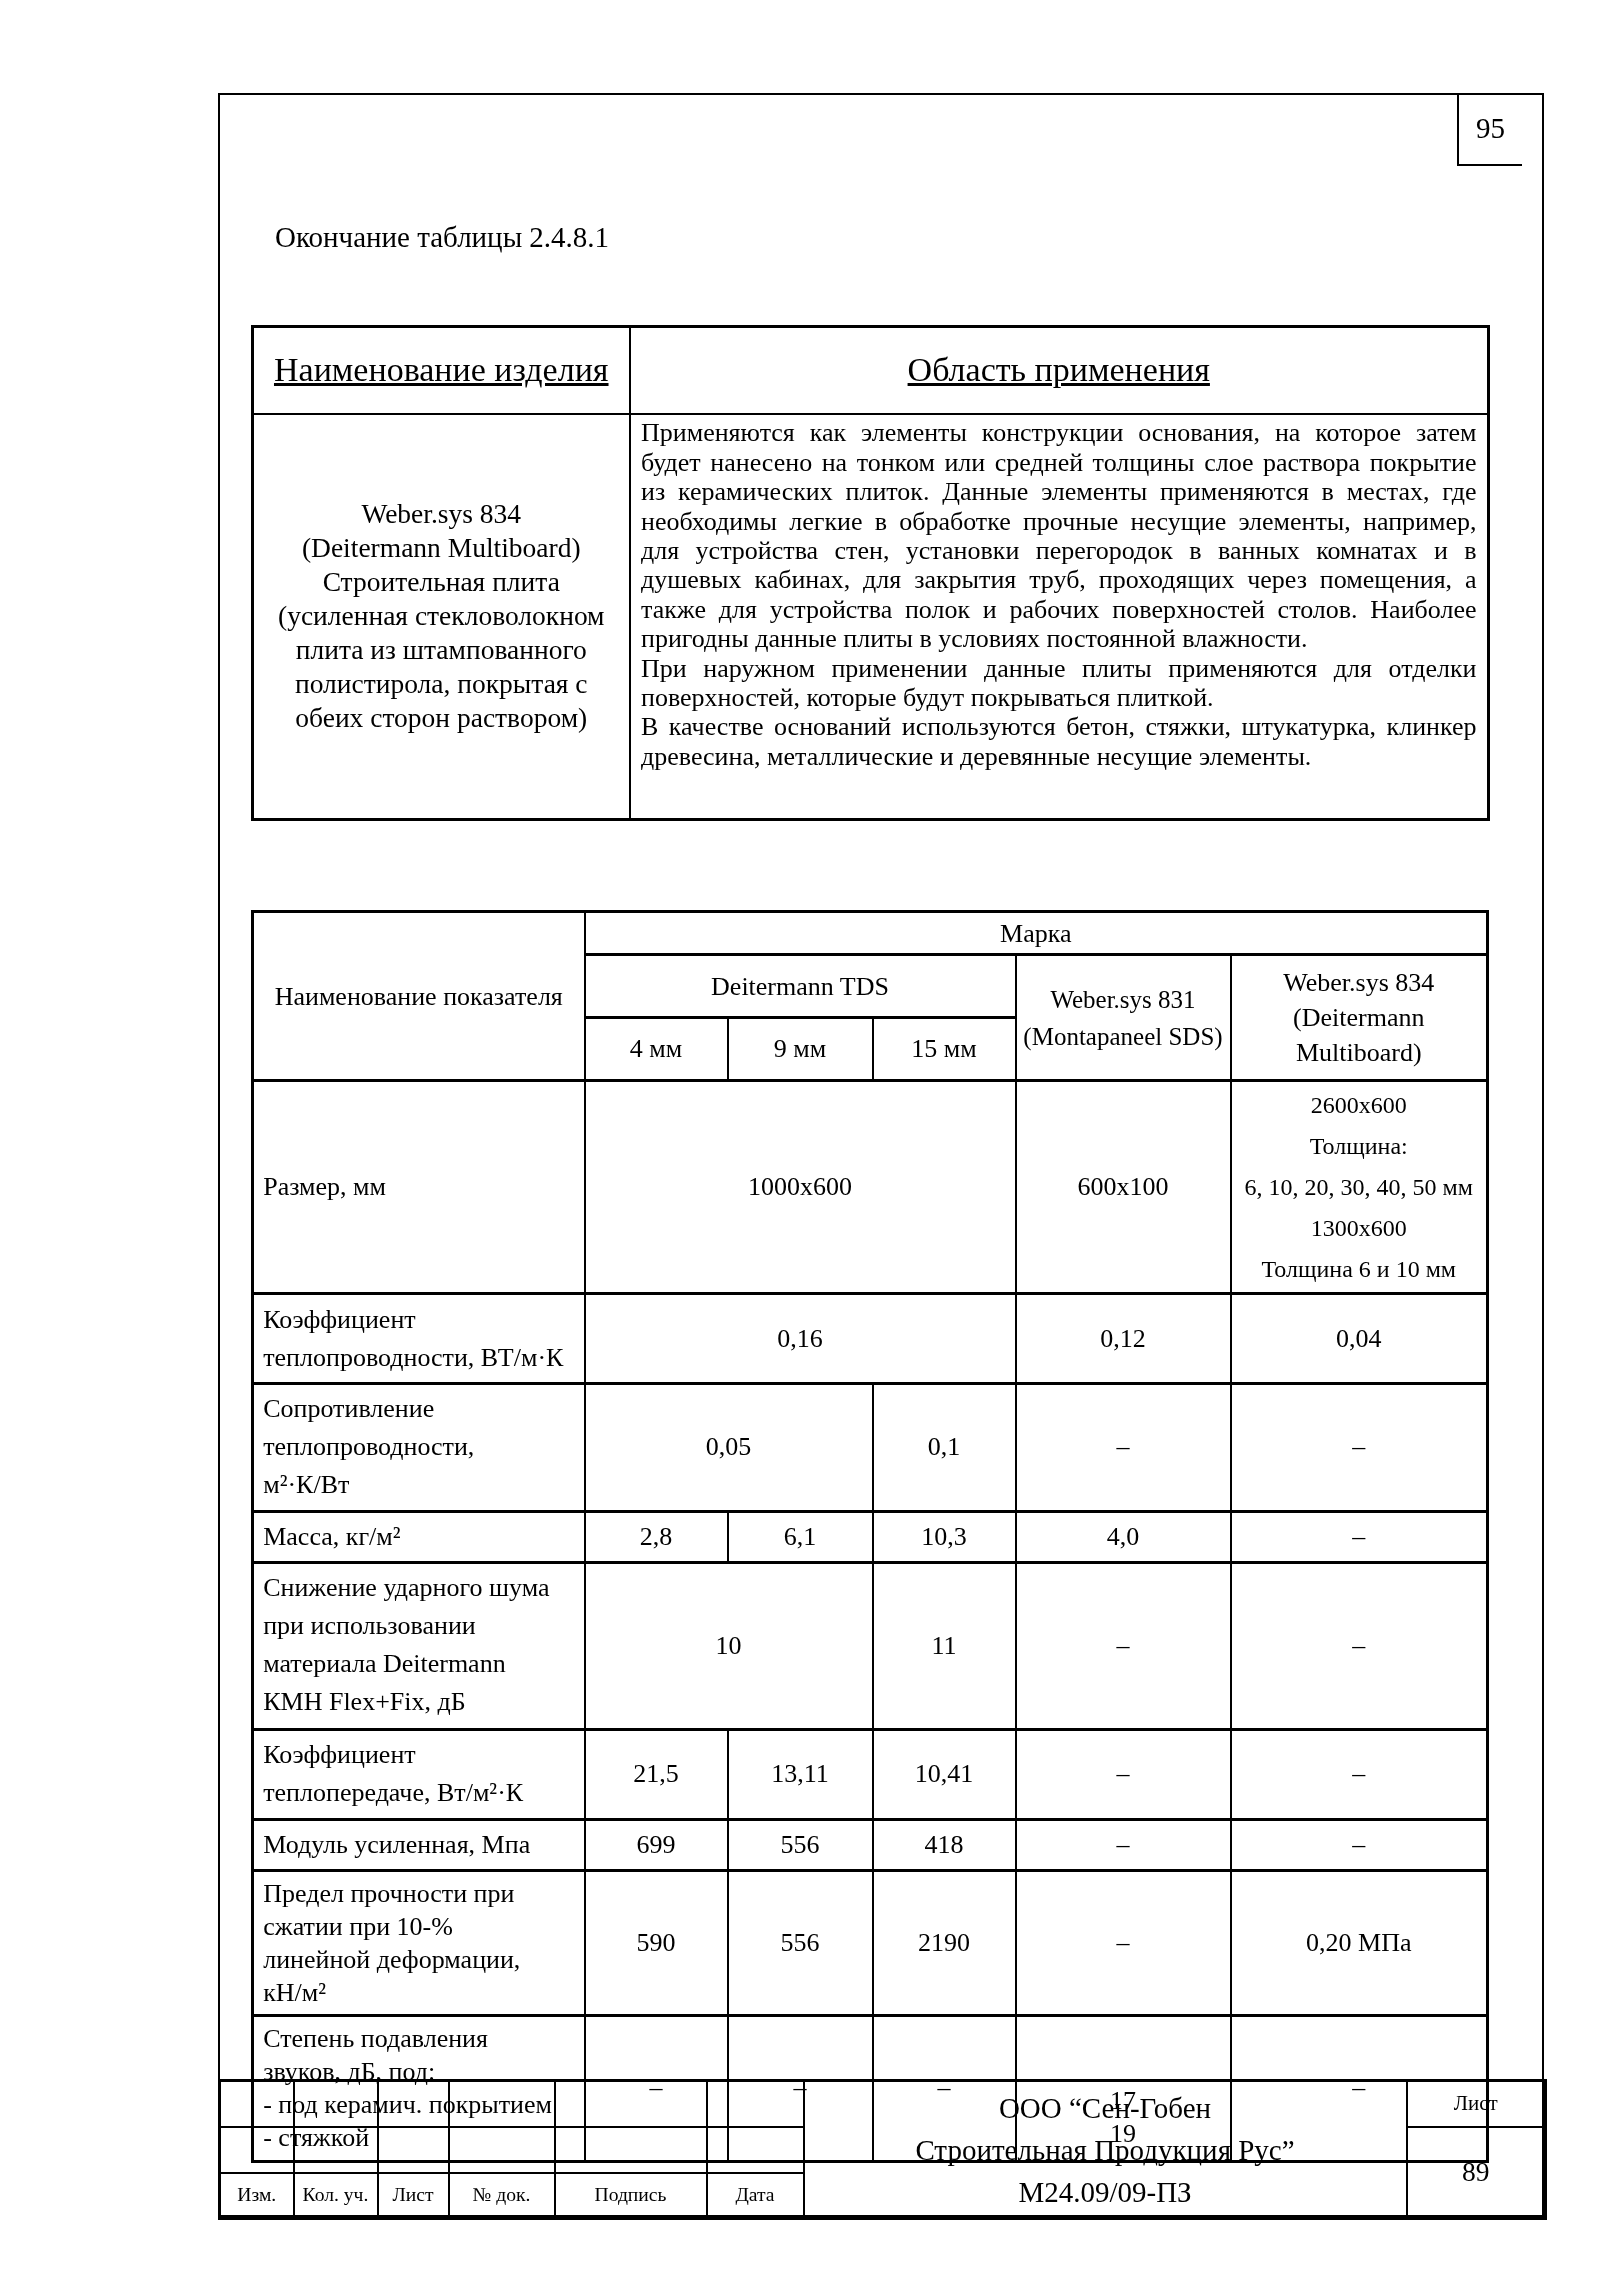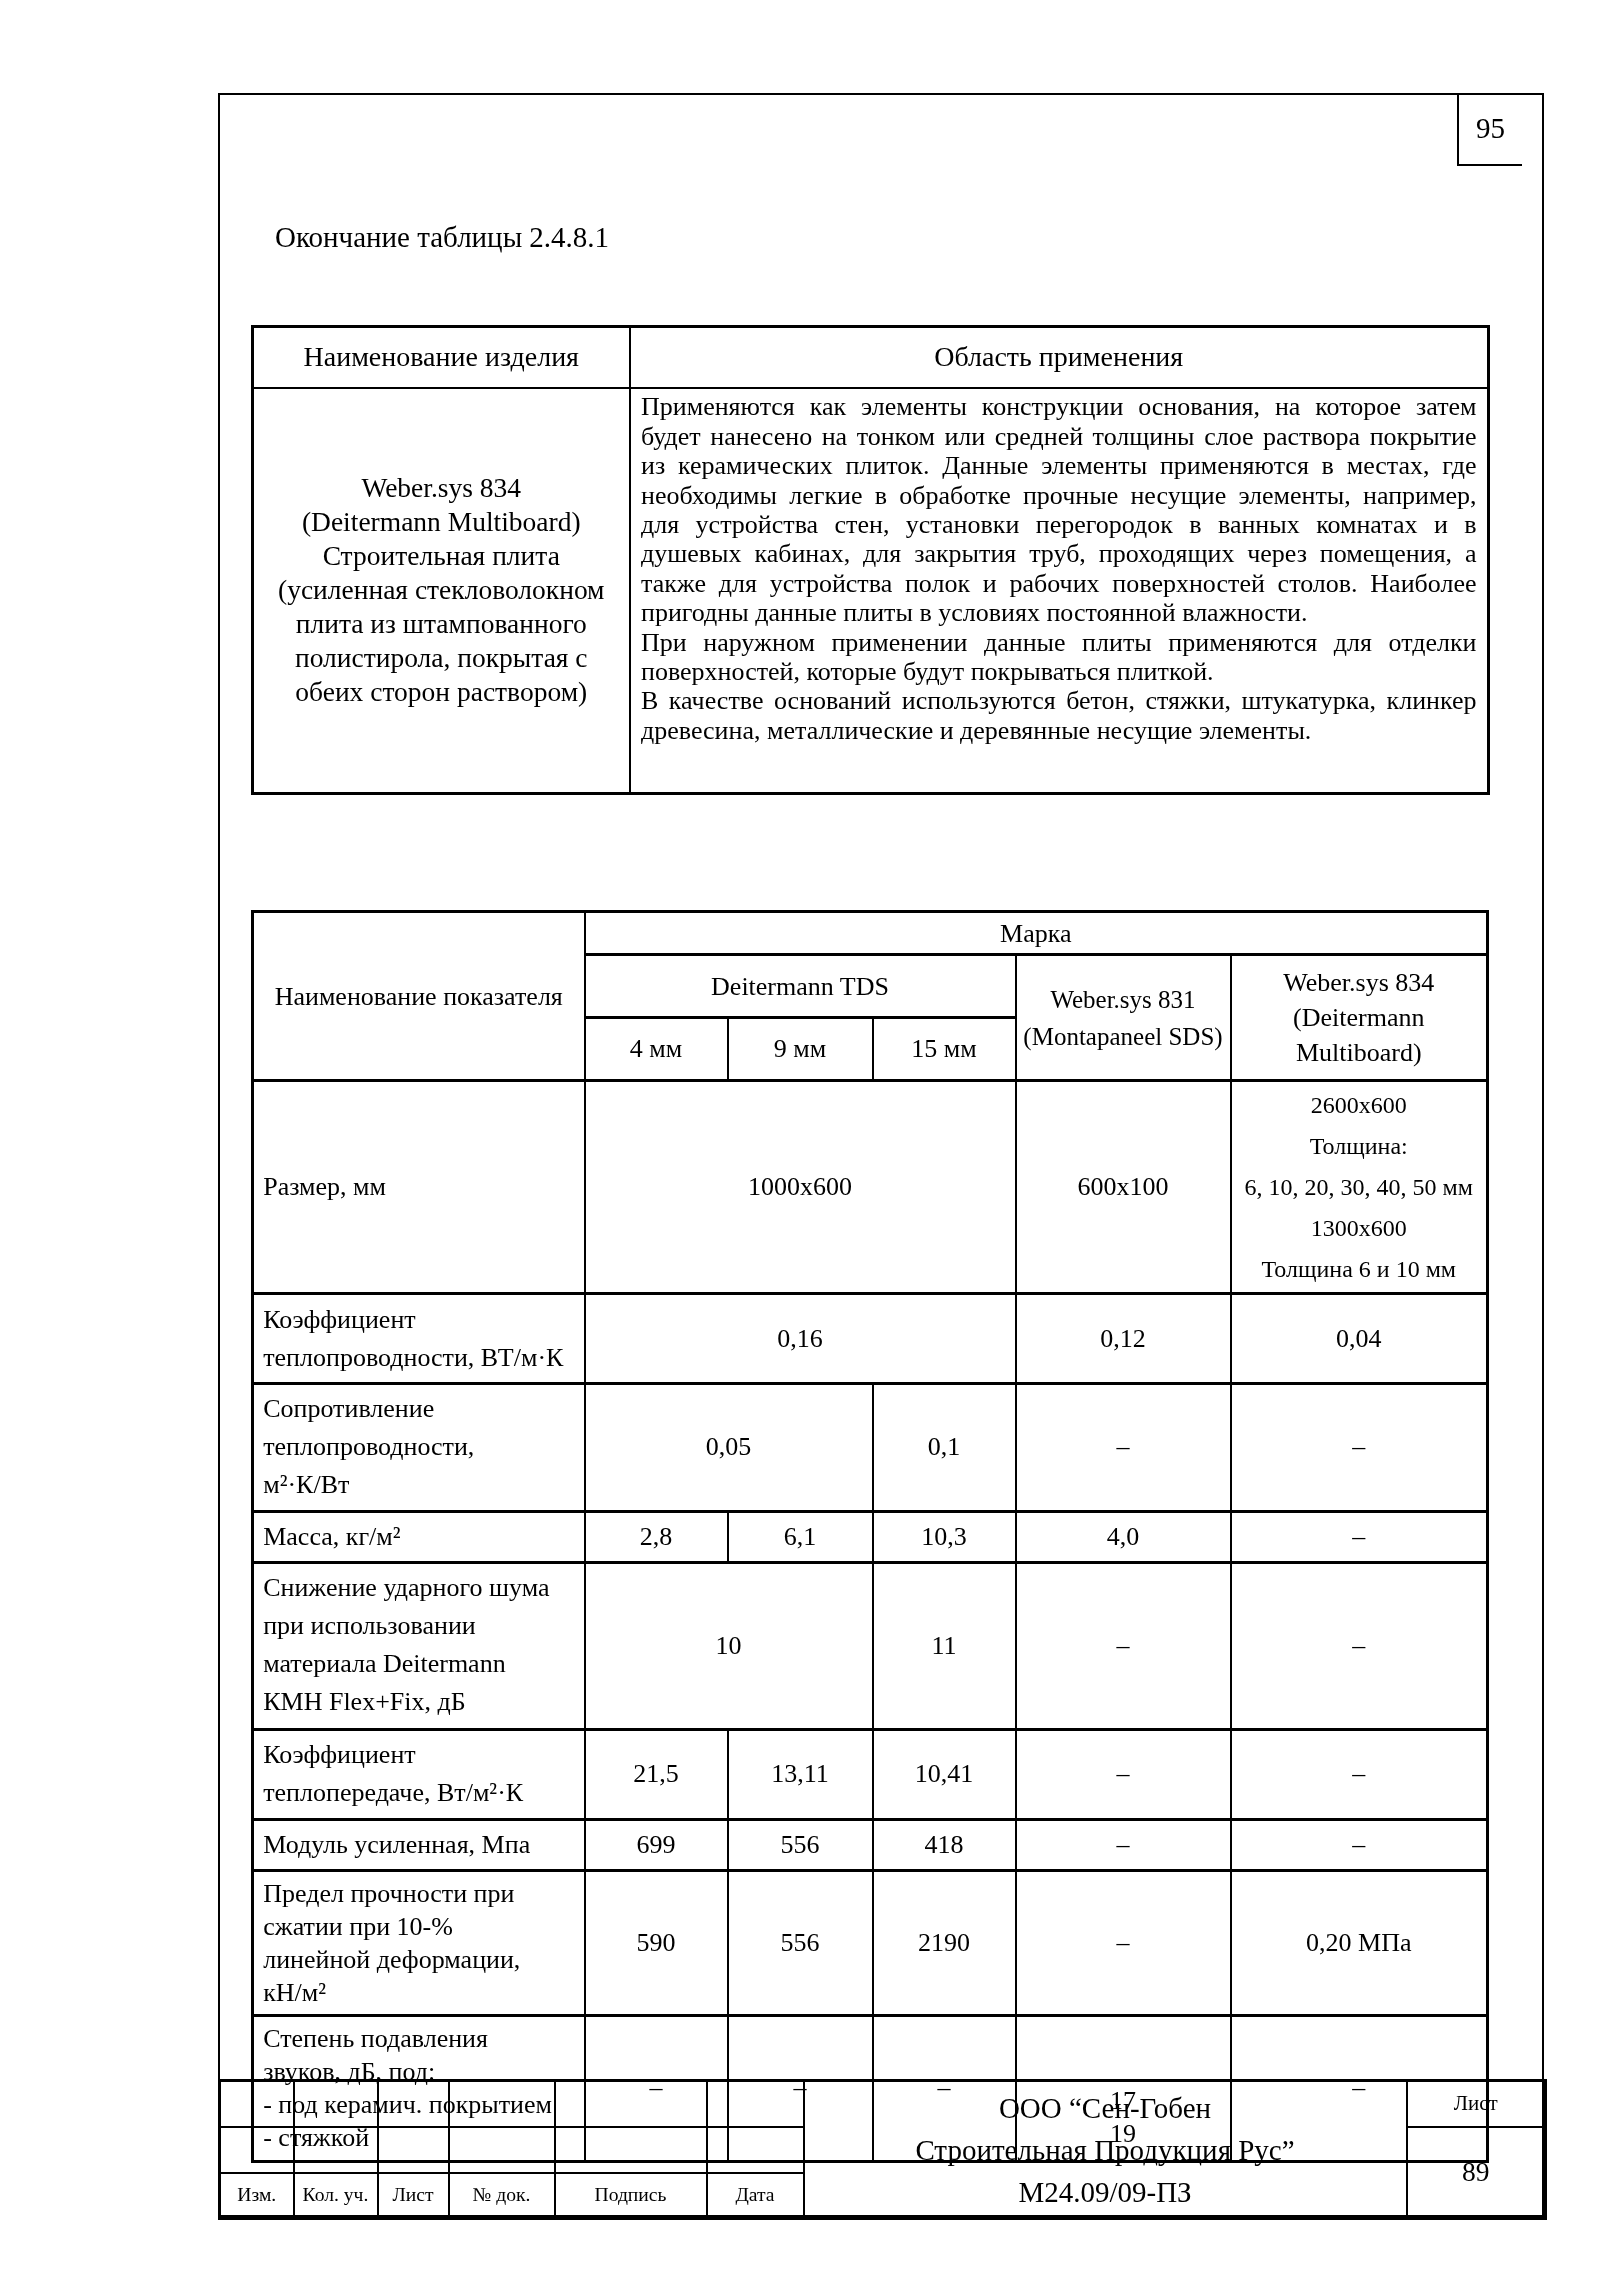--- a/index.html
+++ b/index.html
@@ -13,21 +13,21 @@
   .pagenum-box{position:absolute;left:1457px;top:93px;width:65px;height:73px;
     border-left:2px solid #000;border-bottom:2px solid #000;box-sizing:border-box;
     display:flex;align-items:center;justify-content:center;font-size:29px;}
   .heading{position:absolute;left:275px;top:221px;font-size:29px;}
   .t1-title{position:absolute;left:251px;top:275px;width:1235px;text-align:center;
     font-size:29px;font-weight:bold;}
   
   table{border-collapse:collapse;table-layout:fixed;}
   .t1{position:absolute;left:251px;top:325px;width:1235px;border:3.3px solid #000;}
   .t1 td{border:2px solid #000;box-sizing:border-box;}
-  .t1 .hcell{height:61px;text-align:center;vertical-align:middle;font-size:28px;}
+  .t1 .hcell{height:87px;text-align:center;vertical-align:middle;font-size:34px;text-decoration:underline;}
   .product{height:406px;text-align:center;vertical-align:middle;font-size:27.5px;
     line-height:34px;white-space:pre-line;padding:0 11.8px;}
   .application{vertical-align:top;text-align:justify;font-size:26px;line-height:29.4px;
     padding:3.9px 10.5px 3.9px 10.5px;}
   .application .para{margin:0;}
   
   .t2-caption{position:absolute;left:251px;top:855px;width:1235px;text-align:right;
     font-size:29px;}
   
   .t2{position:absolute;left:251px;top:910px;width:1235px;border:3.9px solid #000;}

